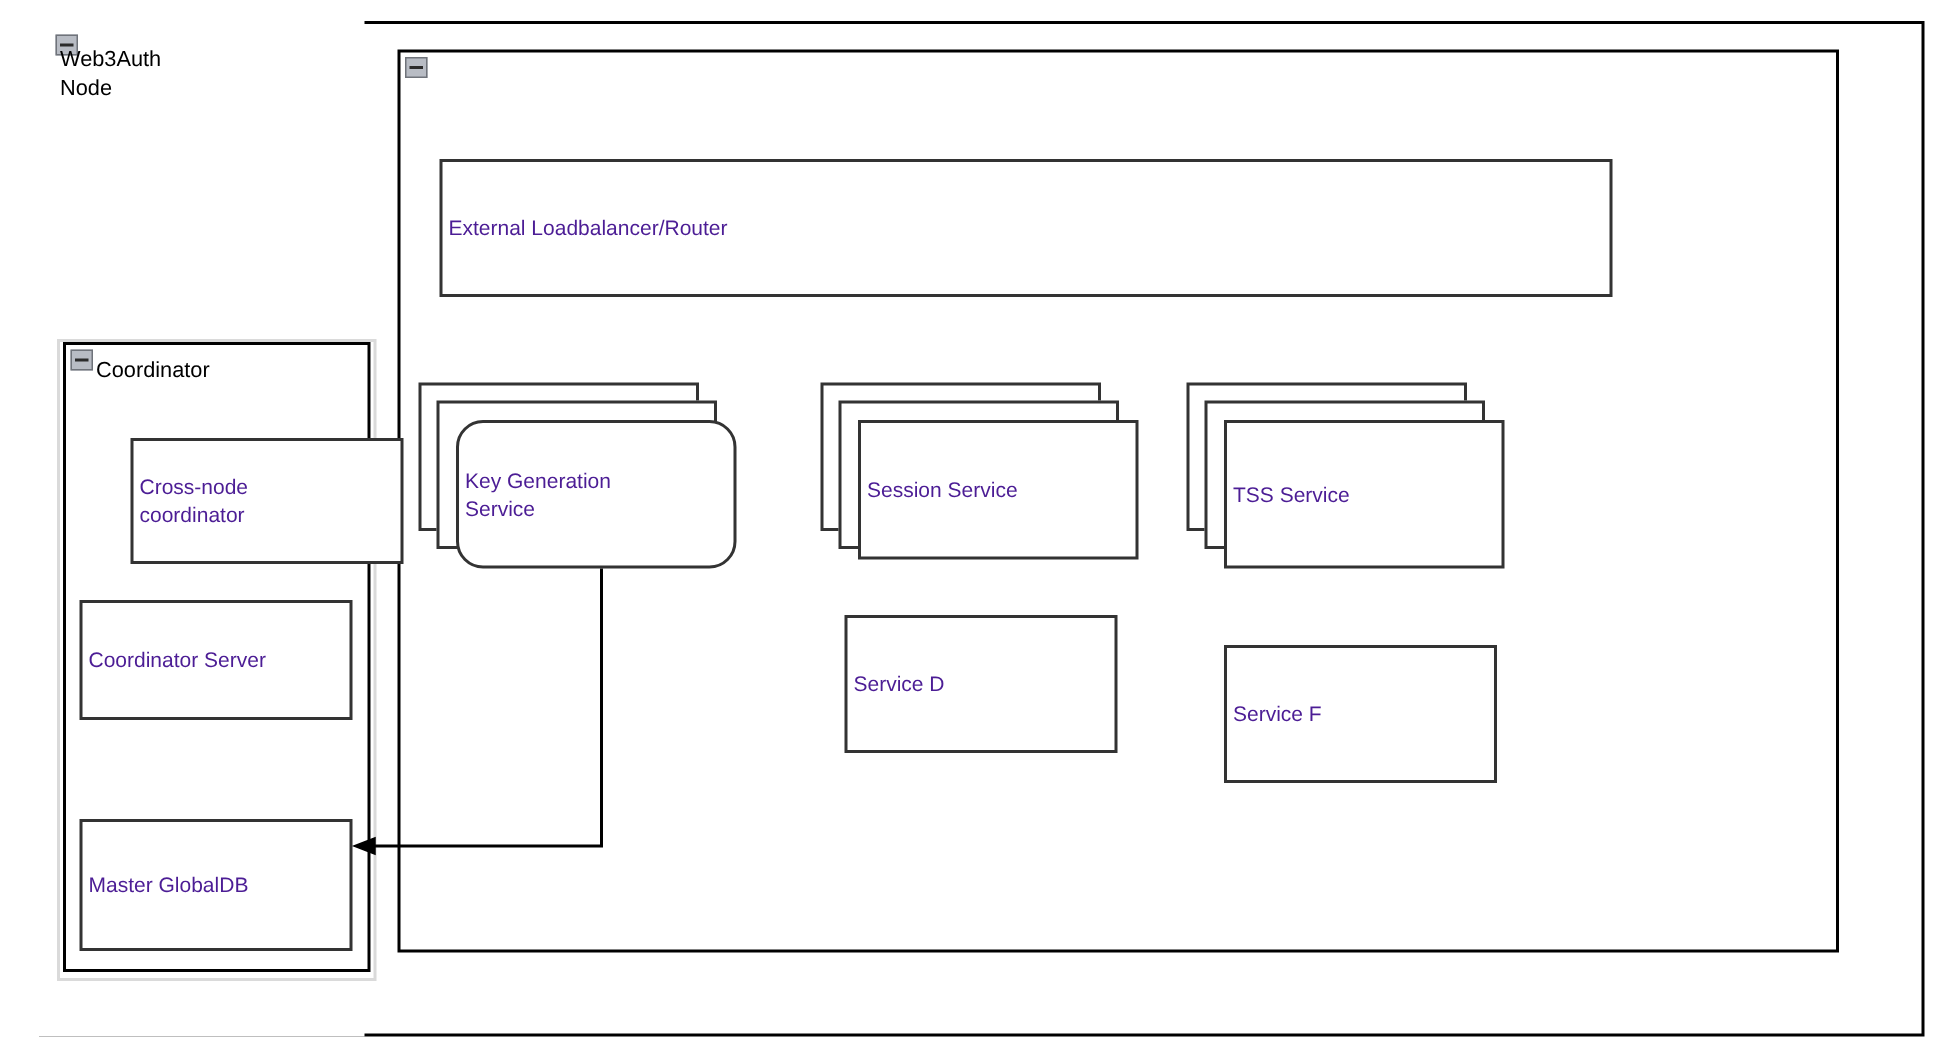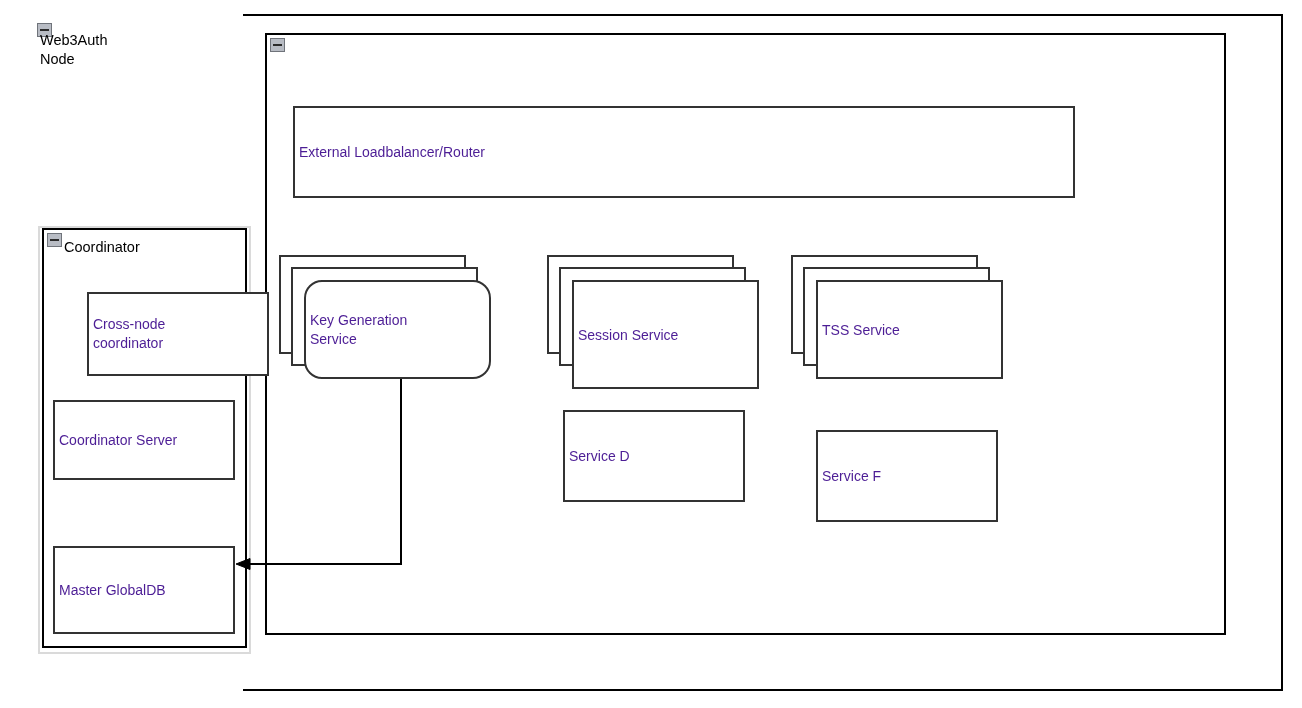--- a/index.html
+++ b/index.html
@@ -161,21 +161,21 @@
     <div class="card" style="left:12px; top:12px; width:187px; height:99px;"></div>
     <div class="card" style="left:25px; top:25px; width:187px; height:99px;border-radius:18px;">
       <div class="node-text">Key Generation
 Service</div>
     </div>
   </div>
 
   <div class="stack" style="left:547px; top:255px; width:212px; height:124px;">
     <div class="card" style="left:0px;  top:0px;  width:187px; height:99px;"></div>
     <div class="card" style="left:12px; top:12px; width:187px; height:99px;"></div>
-    <div class="card" style="left:25px; top:25px; width:187px; height:109px;">
+    <div class="card" style="left:25px; top:25px; width:187px; height:93px;">
       <div class="node-text">Session Service</div>
     </div>
   </div>
 
   <div class="stack" style="left:791px; top:255px; width:212px; height:124px;">
     <div class="card" style="left:0px;  top:0px;  width:187px; height:99px;"></div>
     <div class="card" style="left:12px; top:12px; width:187px; height:99px;"></div>
     <div class="card" style="left:25px; top:25px; width:187px; height:99px;">
       <div class="node-text">TSS Service</div>
     </div>

